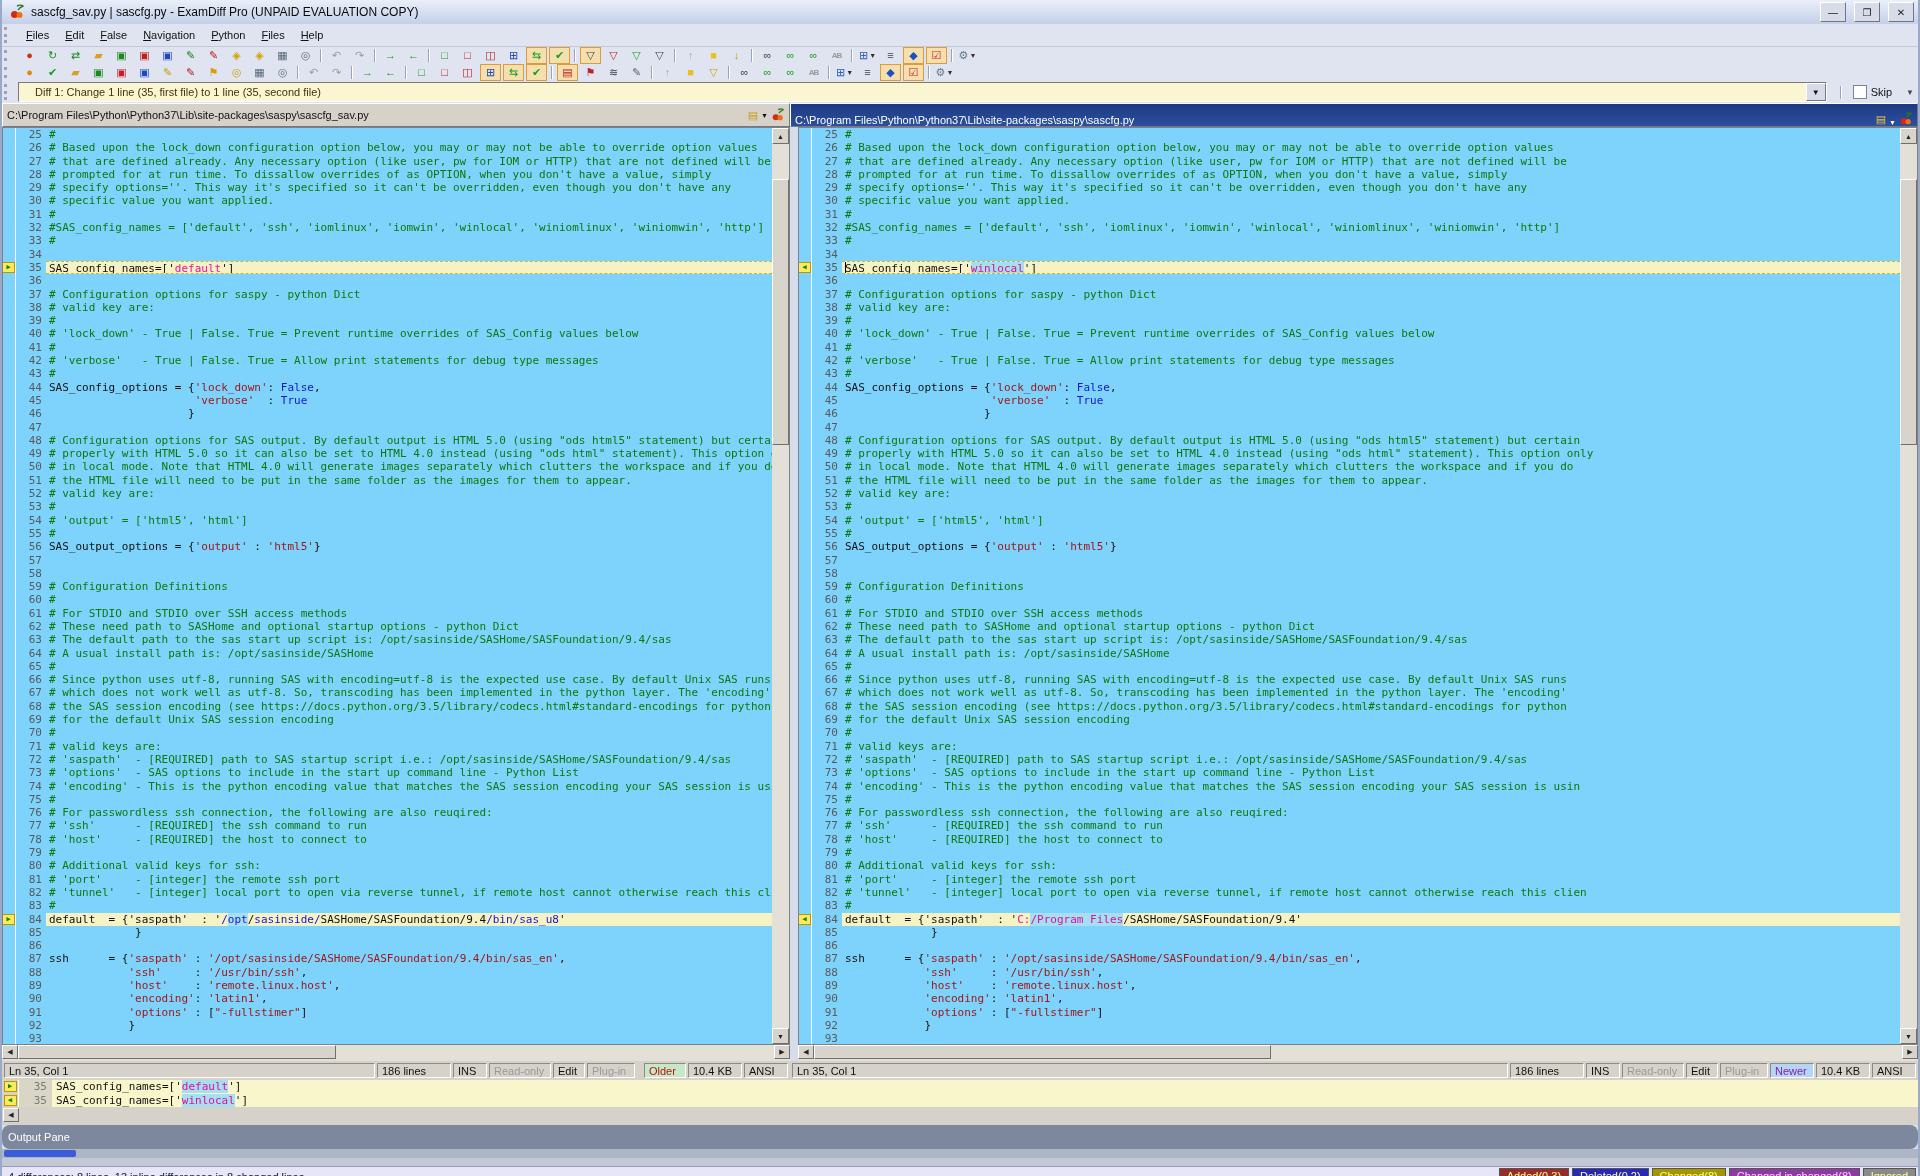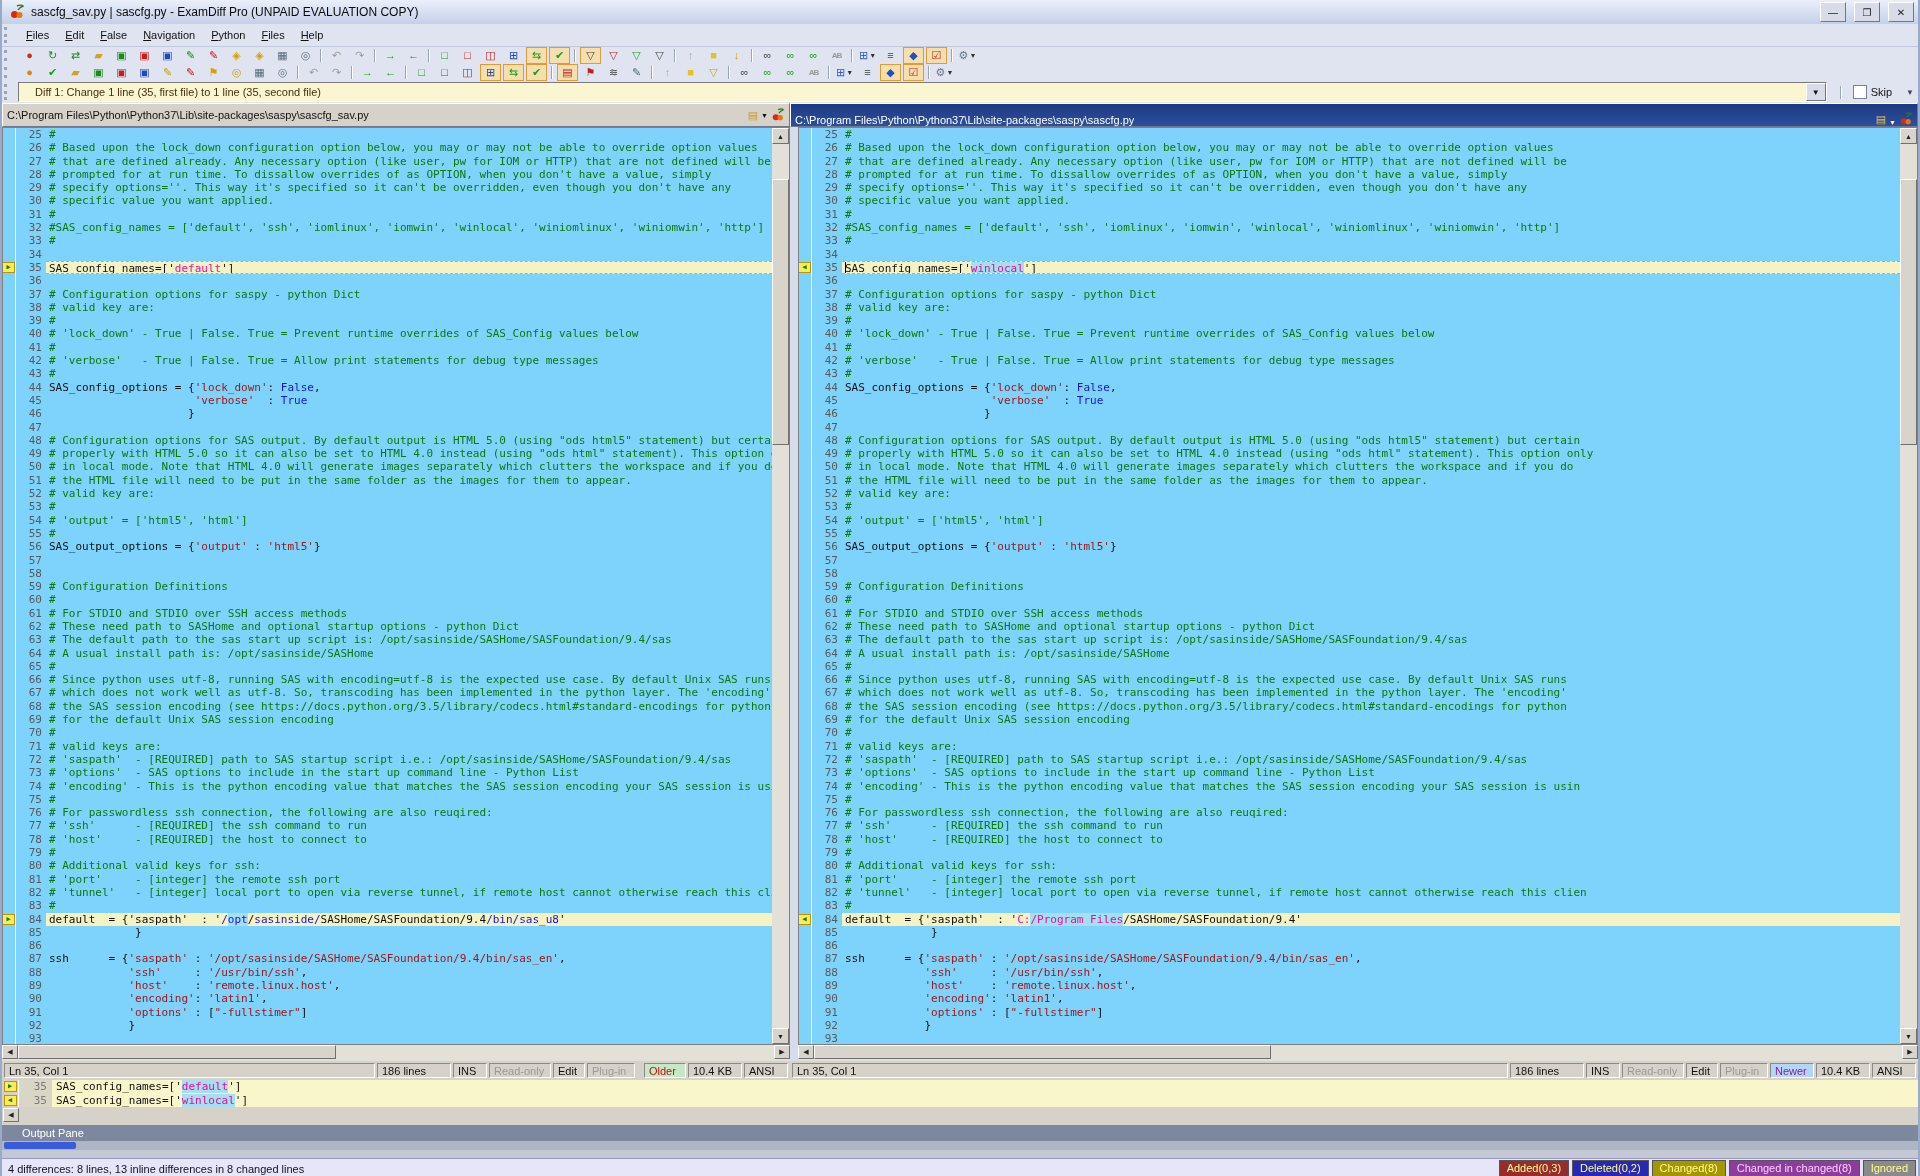--- a/index.html
+++ b/index.html
@@ -89,21 +89,21 @@
   .sfield.newer{background:#b4d6f6;color:#8a1ab0;}
   
   .dpanel{background:#faf6cc;}
   .drow{display:flex;height:13.5px;line-height:13.5px;font-family:"DejaVu Sans Mono",monospace;font-size:11px;white-space:pre;}
   .drow .dgut{width:16px;flex:none;display:flex;align-items:center;justify-content:center;background:#d6d2ca;border-right:1px solid #fff;}
   .drow .dnum{width:28px;flex:none;text-align:right;padding-right:5px;color:#7a7a7a;background:#d9d6c6;}
   .drow .dtext{flex:1;overflow:hidden;padding-left:4px;}
   .dbottom{height:18px;background:#d6d2ca;display:flex;align-items:flex-start;}
   .dbottom .hsbtn{margin:1px 0 0 1px;}
   
-  .outcap{height:16px;background:#7d889e;color:#fff;display:flex;align-items:center;padding:0 20px;}
+  .outcap{height:24px;background:#7d889e;color:#fff;display:flex;align-items:center;padding:0 6px;border-radius:8px;}
   .outstrip{height:9px;background:#aeb6c6;position:relative;}
   .outbar{position:absolute;left:2px;top:1px;width:72px;height:7px;background:#3a5cd8;border-radius:2px;}
   .outgap{height:8px;background:#c4c8d4;}
   
   .mainstatus{height:19px;background:#e6e6f8;border-top:1px solid #9898c0;display:flex;align-items:center;padding:0 2px;}
   .mainstatus .summary{flex:1;padding-left:4px;color:#101028;}
   .badge{height:15px;line-height:15px;padding:0 7px;margin-left:3px;border:1px solid #555;white-space:nowrap;}
 </style>
 </head>
 <body>

